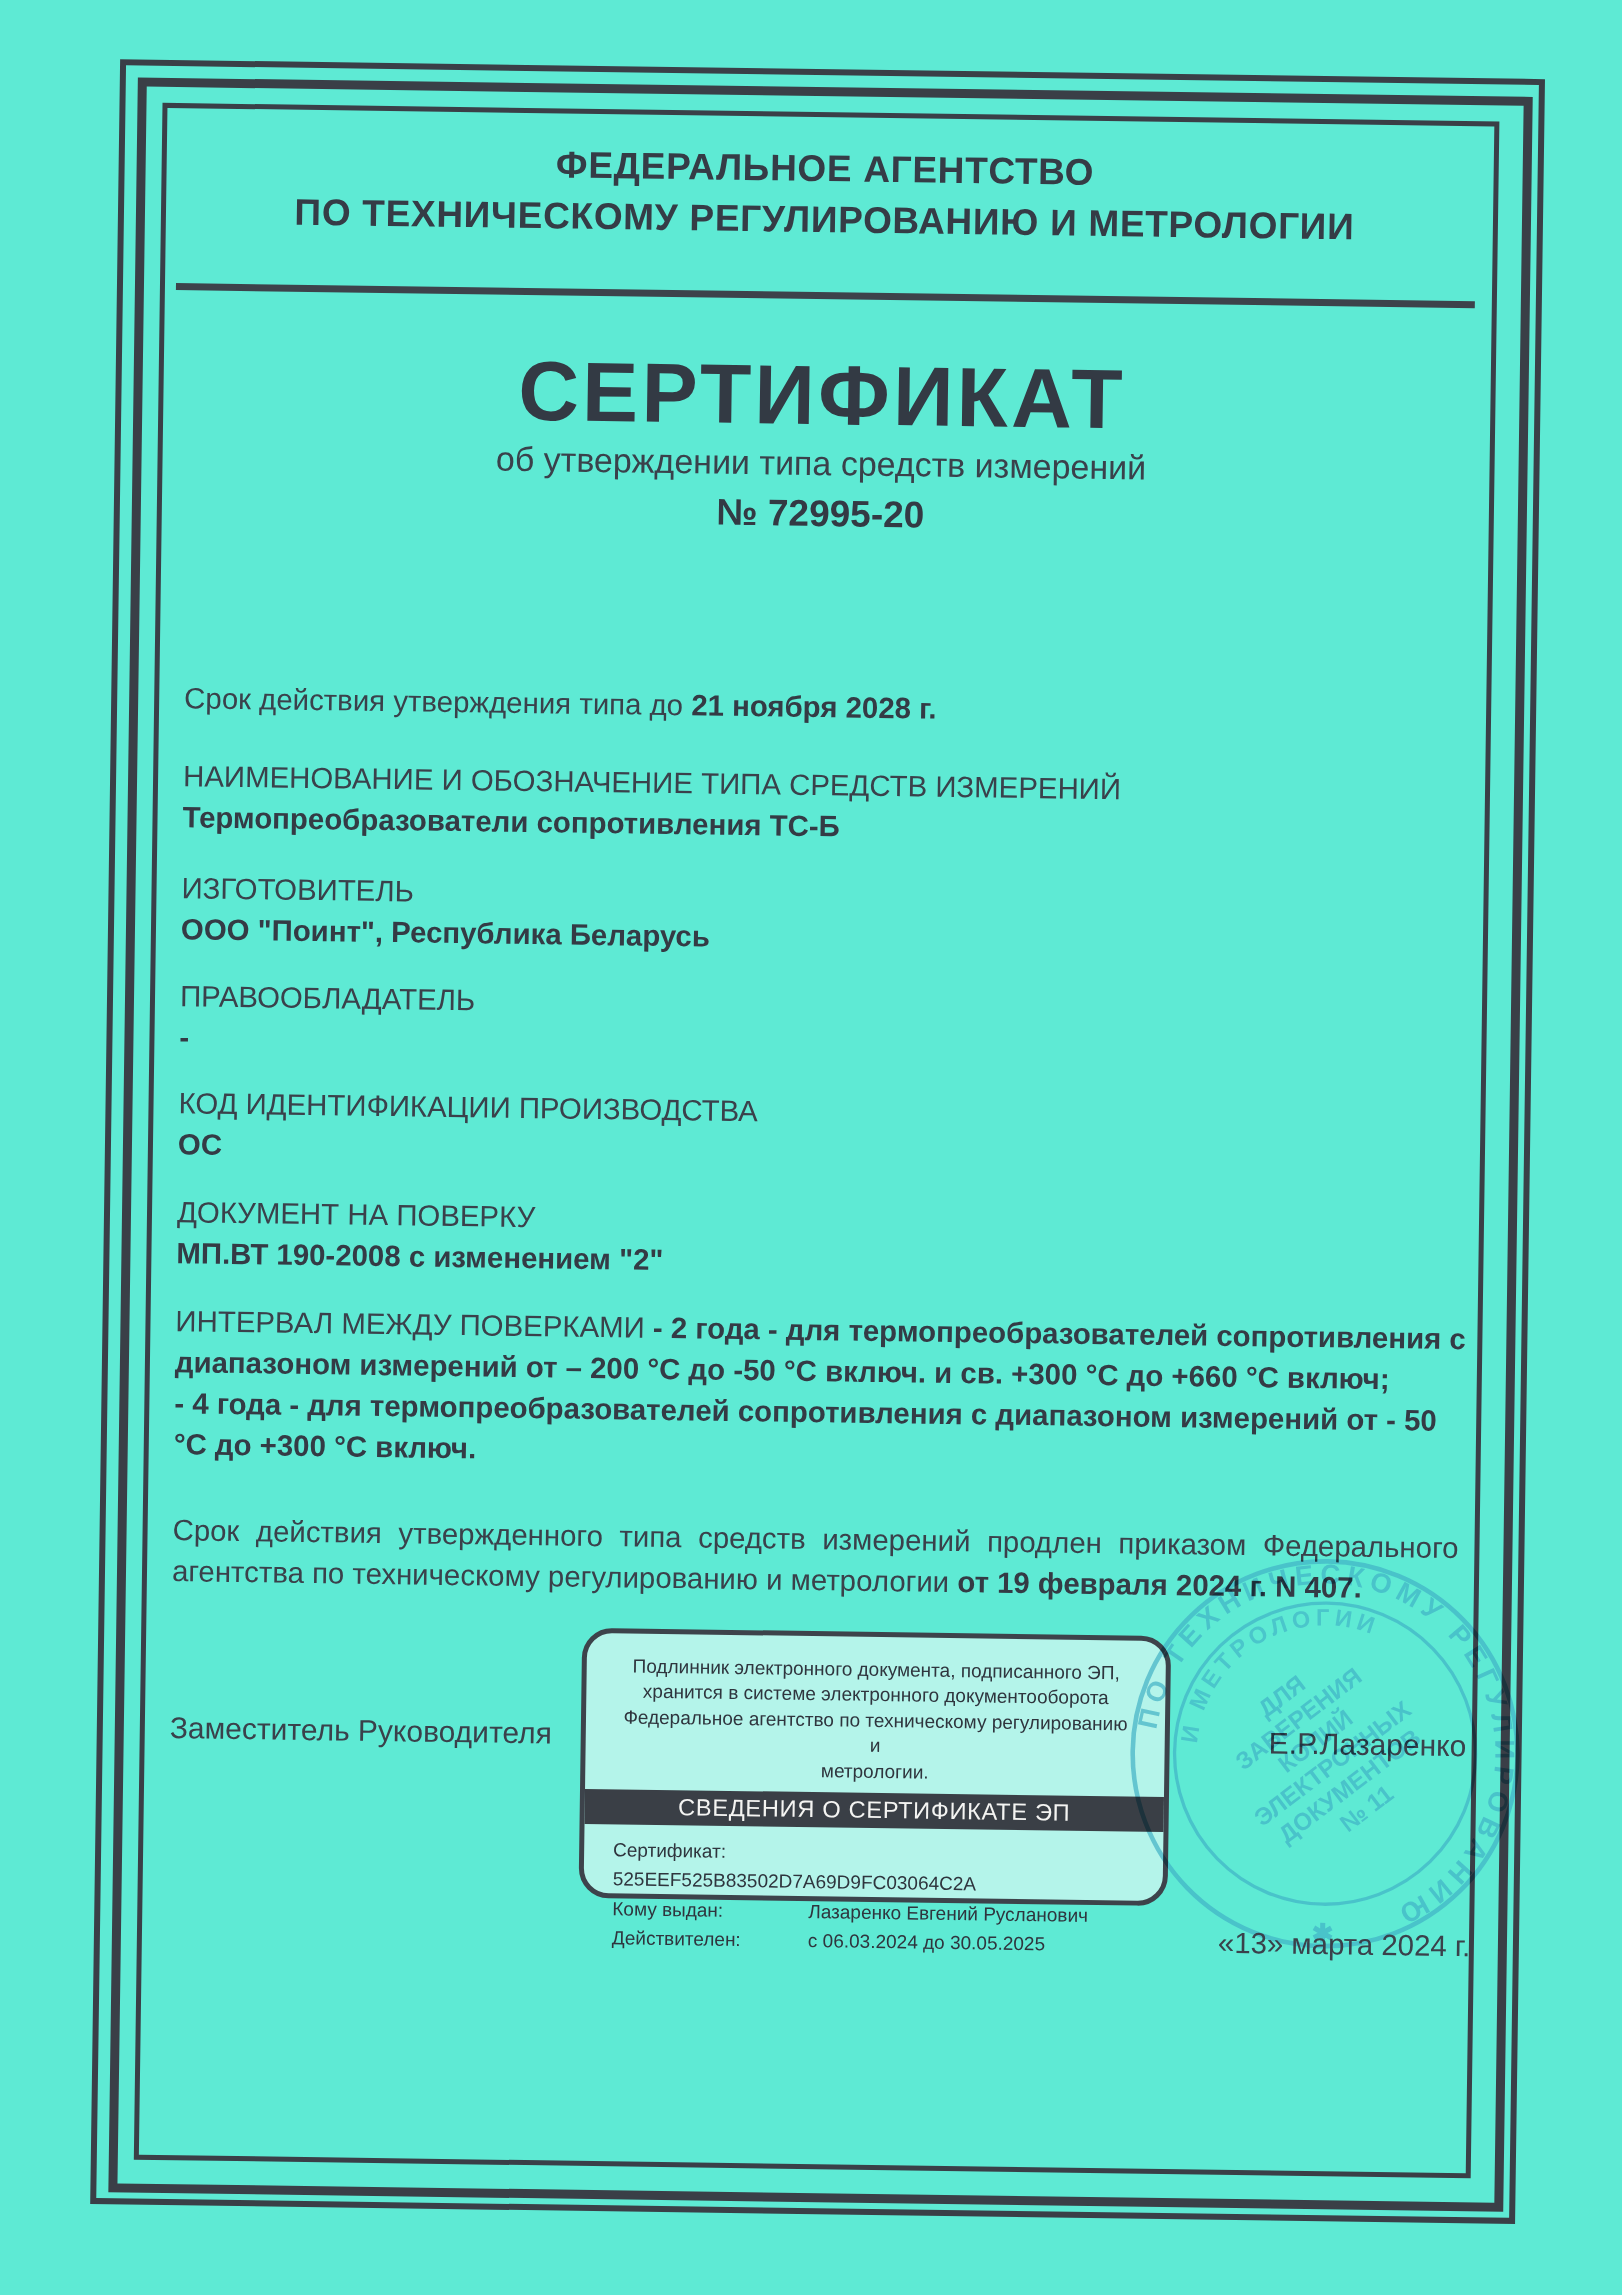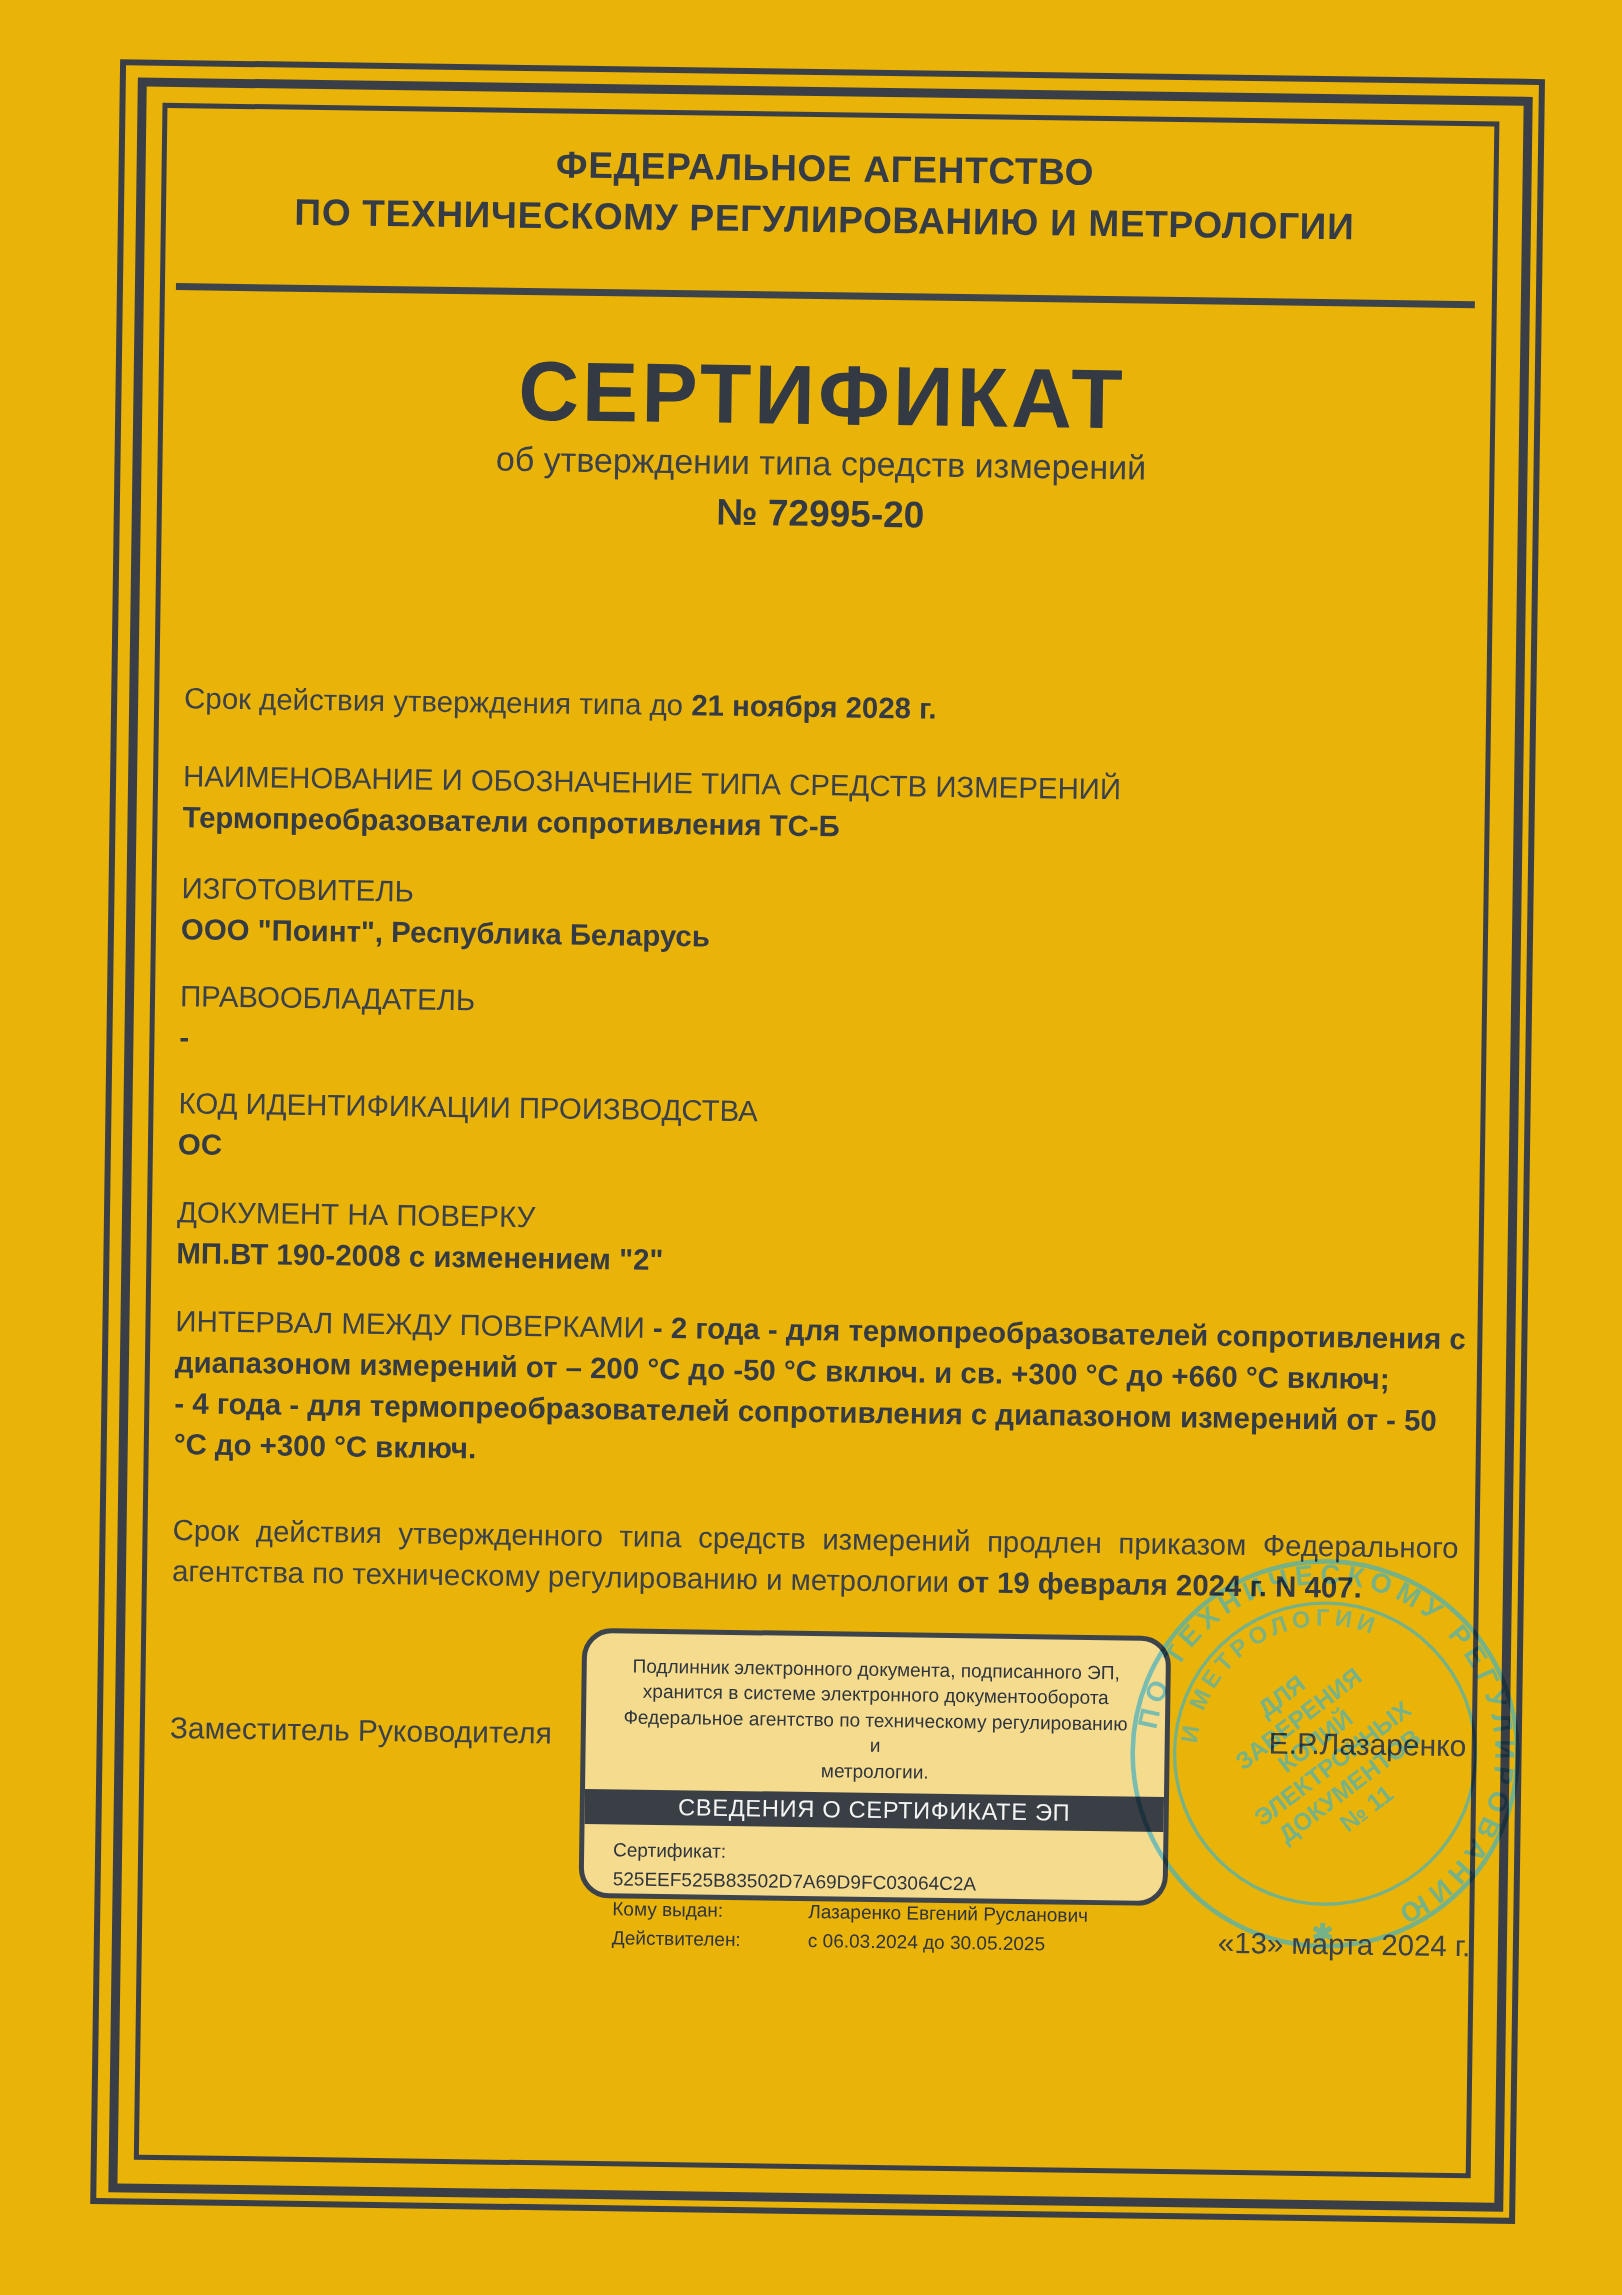--- a/index.html
+++ b/index.html
@@ -4,21 +4,21 @@
 <style>
   html,body{margin:0;padding:0;}
   body{
     width:1623px;height:2295px;
     background:#fbfbf9;
     overflow:hidden;
     font-family:"Liberation Sans", sans-serif;
     color:#3a414b;
     position:relative;
   }
-  .page{position:absolute;inset:0;background:#eab308;}
+  .page{position:absolute;inset:0;background:#5eead4;}
   .rot{position:absolute;inset:0;transform:rotate(0.8deg);transform-origin:50% 50%;}
   
   .frame{position:absolute;border-style:solid;border-color:#3a3f47;}
   .frame.f1{left:105px;top:69px;width:1413px;height:2133px;border-width:6.5px;}
   .frame.f2{left:123px;top:87px;width:1377px;height:2097px;border-width:9.8px;}
   .frame.f3{left:148px;top:112px;width:1327px;height:2047px;border-width:5.2px;}
 
   .hdr{
     position:absolute;left:170px;top:143px;width:1283px;
     text-align:center;font-weight:700;font-size:37px;line-height:51px;

